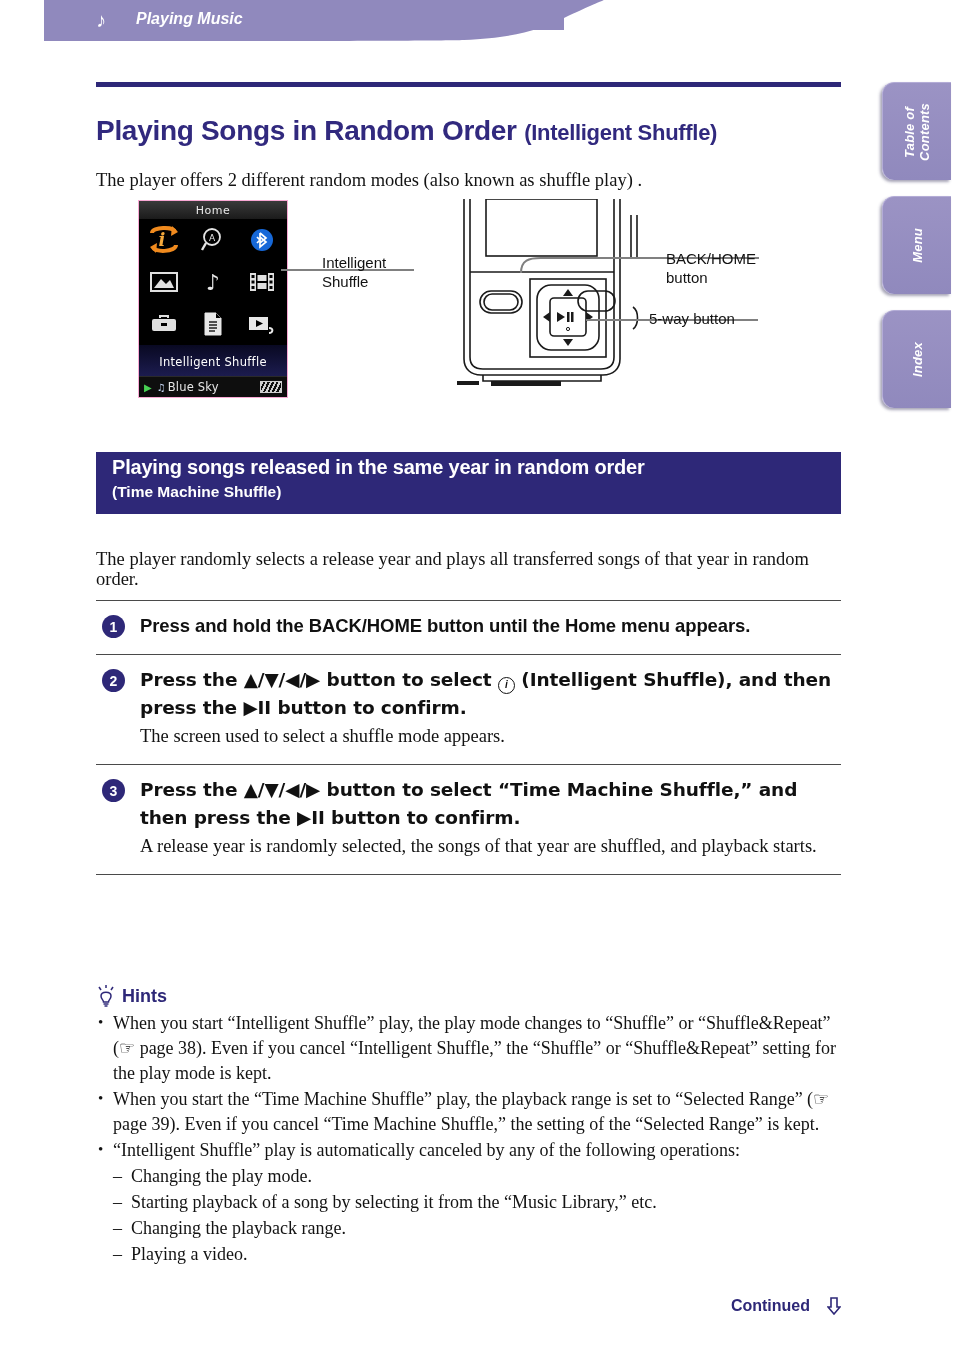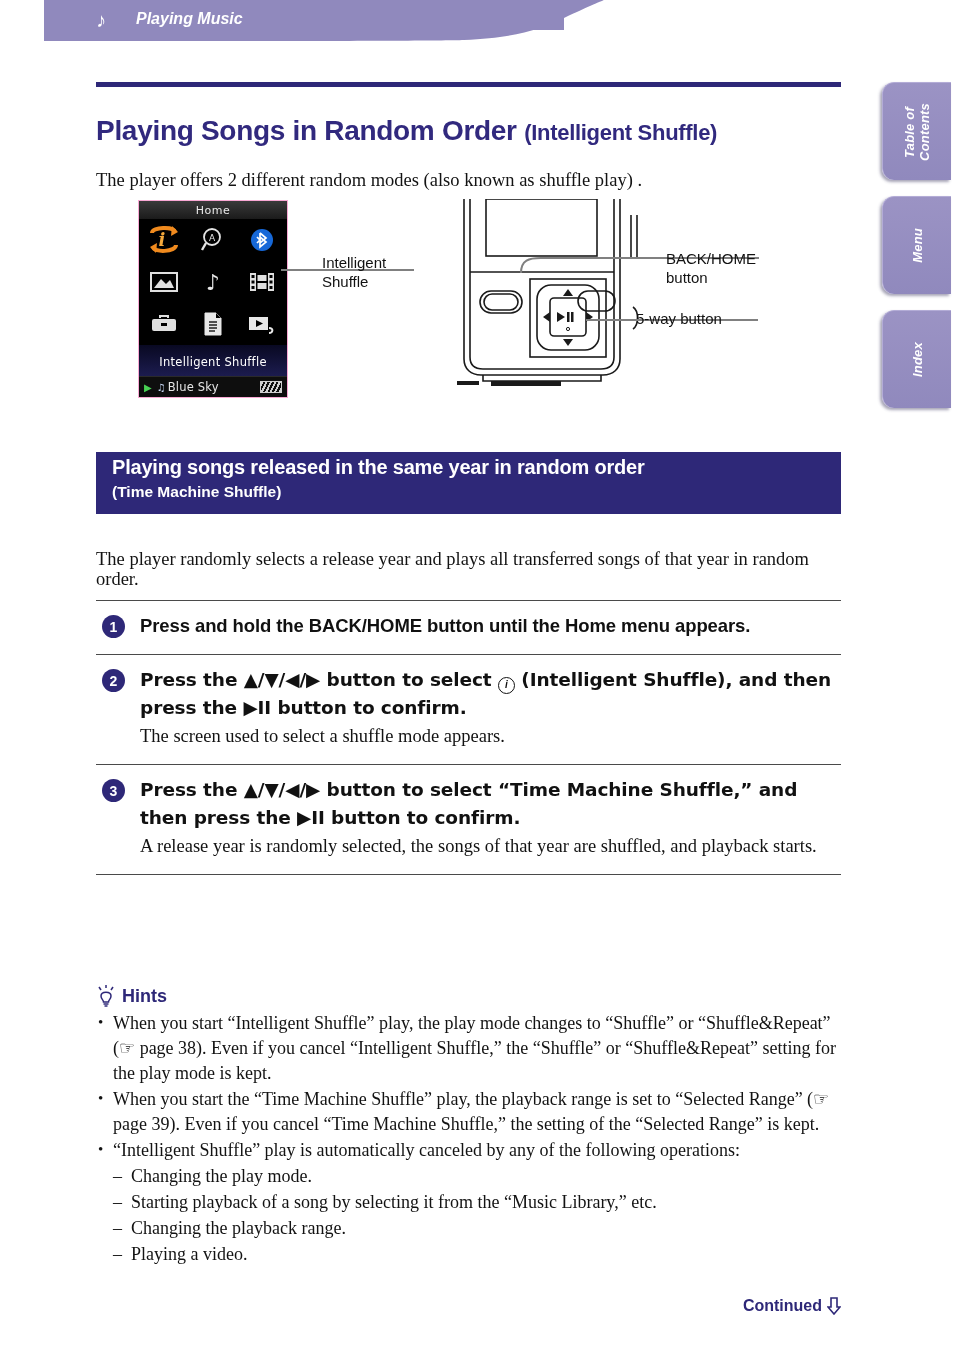--- a/index.html
+++ b/index.html
@@ -210,21 +210,21 @@
   }
   .sub-item{position:relative;padding-left:35px;margin-top:1px;}
   .sub-item:before{
     content:"\2013";position:absolute;left:17px;top:0;
   }
 
   
   .continued{
     position:absolute;right:113px;top:1297px;
     color:#2e2878;font-weight:bold;font-size:16px;
-    display:flex;align-items:center;gap:5px;
+    display:flex;align-items:center;gap:17px;
   }
 </style>
 </head>
 <body>
 
 <div class="header-band">
   <svg width="600" height="44" viewBox="0 0 600 44" xmlns="http://www.w3.org/2000/svg">
     <path d="M0,0 L560,0 C560,0 545,6 520,18 C495,30 470,38 420,40 C380,41.5 0,41 0,41 Z" fill="#9089bd"></path>
     <rect x="0" y="0" width="520" height="30" fill="#9089bd"></rect>
   </svg>
@@ -388,21 +388,21 @@
     <rect x="4" y="182" width="22" height="4" fill="#1a1a1a"></rect>
   </svg>
 
   <svg style="position:absolute;left:405px;top:60px;" width="260" height="20">
     <path d="M20 18 C20 5, 28 3, 40 3 L258 3" fill="none" stroke="#808080" stroke-width="2"></path>
   </svg>
   <div class="callout-label" style="left:570px;top:54px;white-space:pre;"><span>BACK/HOME
 button</span></div>
 
   <div class="callout-line" style="left:490px;top:124px;width:172px;"></div>
-  <div class="callout-label" style="left:540px;top:114px;"><span>5-way button</span></div>
+  <div class="callout-label" style="left:553px;top:114px;"><span>5-way button</span></div>
 </div>
 
 <div class="section-banner">
   <div class="line1">Playing songs released in the same year in random order</div>
   <div class="line2">(Time Machine Shuffle)</div>
 </div>
 <p class="section-intro">The player randomly selects a release year and plays all transferred songs of that year in random order.</p>
 
 <div class="steps">
 

